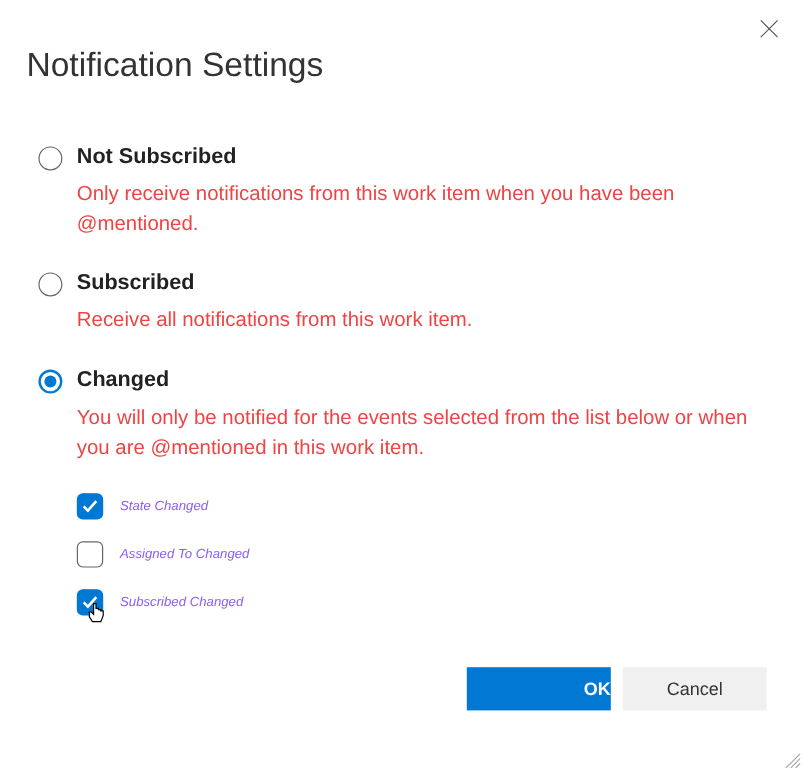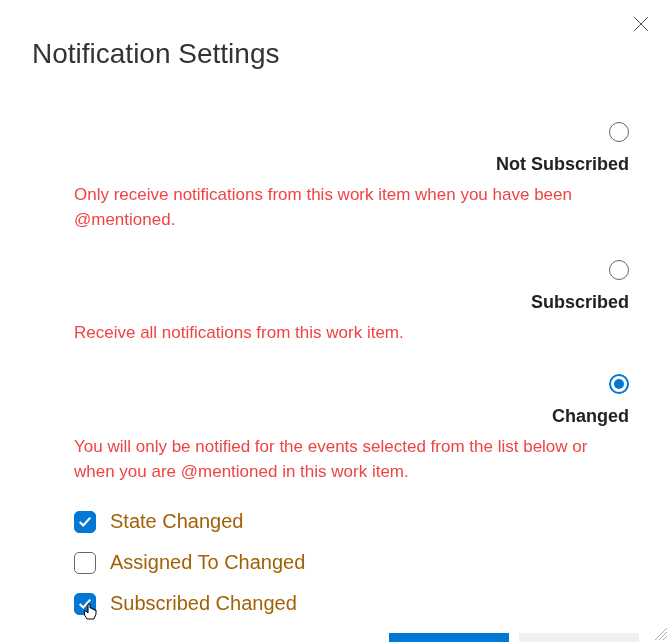--- a/index.html
+++ b/index.html
@@ -9,21 +9,21 @@
     }
     body {
       font-family: "Segoe UI", -apple-system, BlinkMacSystemFont, sans-serif;
       background: #fff;
       width: 669px;
       height: 642px;
       position: relative;
       overflow: hidden;
     }
     .dialog {
-      padding: 20px 30px 30px 32px;
+      padding: 20px 30px 30px 22px;
       height: 100%;
       display: flex;
       flex-direction: column;
       border-radius: 10px;
     }
     .close-btn {
       position: absolute;
       top: 14px;
       right: 18px;
       cursor: pointer;
@@ -43,24 +43,23 @@
       color: #333;
       margin-top: 18px;
       margin-bottom: 50px;
     }
     .options {
       padding-left: 10px;
       padding-right: 10px;
     }
     .radio-row {
       display: flex;
-      align-items: flex-end;
+      align-items: flex-start;
       gap: 12px;
       margin-bottom: 6px;
-      flex-direction: column;
     }
     .radio {
       width: 20px;
       height: 20px;
       border: 1.5px solid #666;
       border-radius: 50%;
       flex-shrink: 0;
       margin-top: 2px;
       position: relative;
       cursor: pointer;
@@ -119,22 +118,23 @@
     }
     .checkbox.checked {
       background: #0078d4;
       border: 1.5px solid #0078d4;
     }
     .checkbox.checked svg {
       width: 14px;
       height: 14px;
     }
     .checkbox-label {
-      font-size: 20px;
-      color: #a16207;
+      font-size: 11px;
+      color: #8b5cf6;
+      font-style: italic;
     }
     .cursor-icon {
       position: absolute;
       left: 8px;
       top: 10px;
       pointer-events: none;
     }
     .footer {
       margin-top: auto;
       display: flex;

